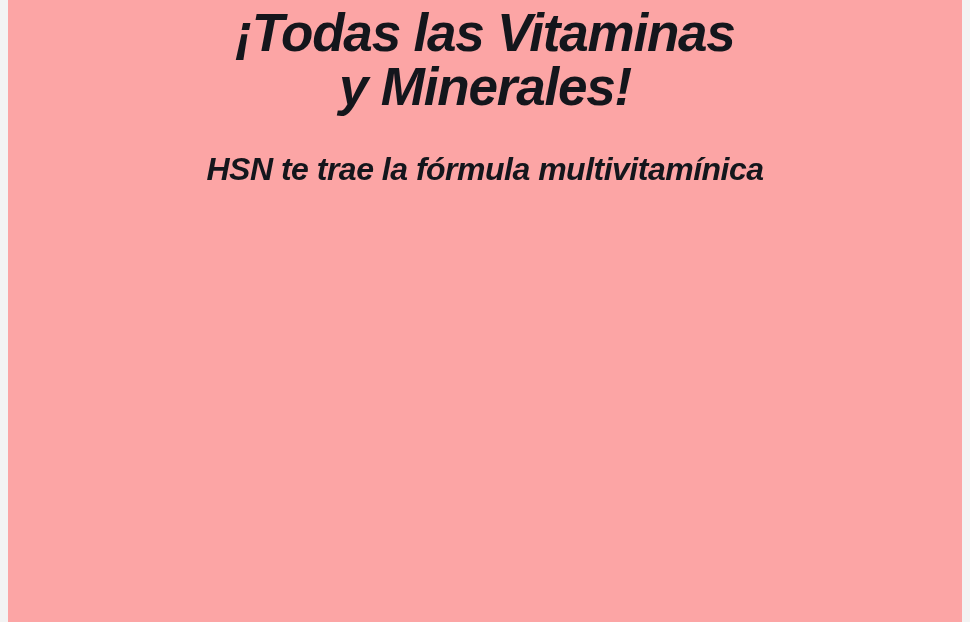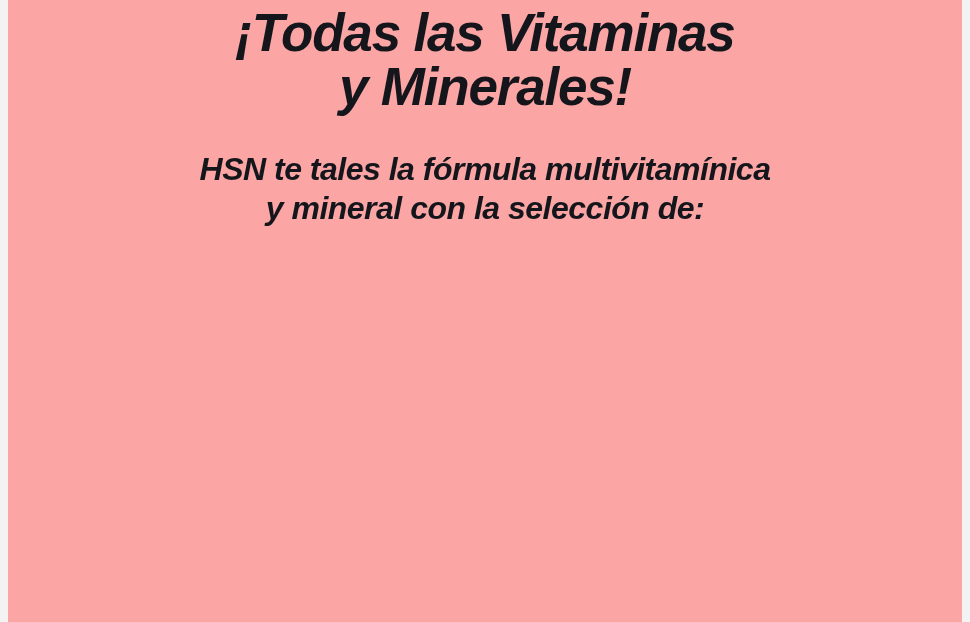--- a/index.html
+++ b/index.html
@@ -98,19 +98,18 @@
 
   <div class="edge-left"></div>
   <div class="edge-right"></div>
 
   <h1 class="headline">
     <span class="line">¡Todas las Vitaminas</span>
     <span class="line">y Minerales!</span>
   </h1>
 
   <h2 class="subhead">
-    <span class="line">HSN te tales la fórmula multivitamínica</span>
-    <span class="line">y mineral con la selección de:</span>
+    <span class="line">HSN te trae la fórmula multivitamínica</span>
   </h2>
 
 
 
 </div>
 
 </body></html>

